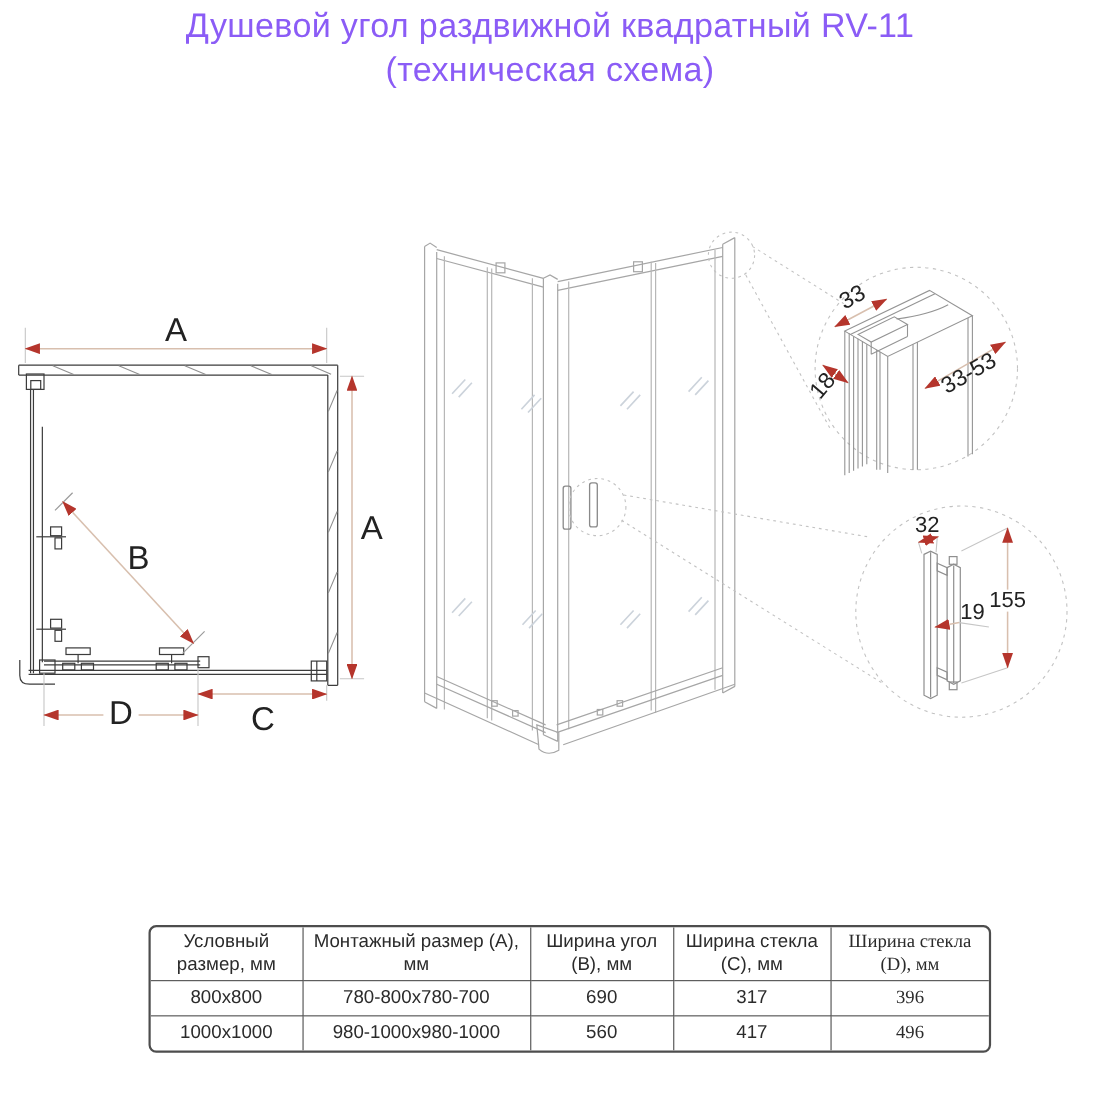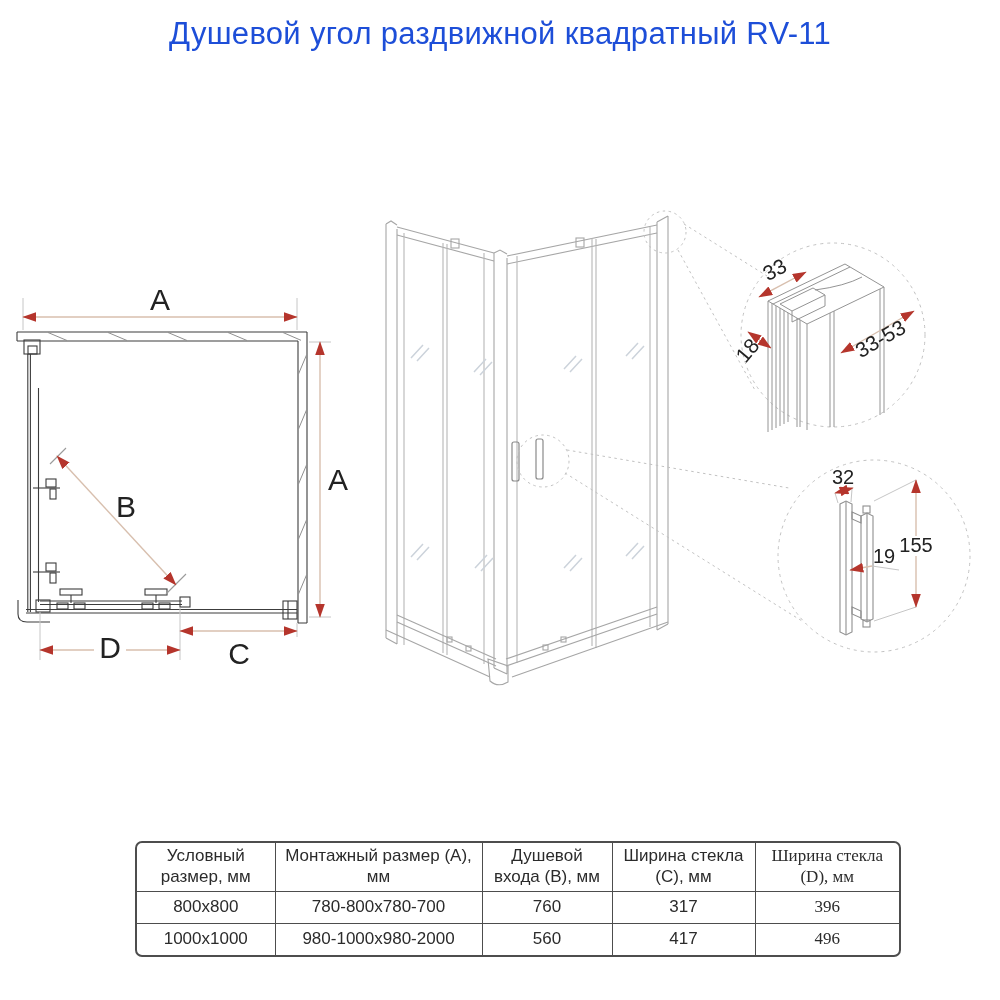--- a/index.html
+++ b/index.html
@@ -1,20 +1,20 @@
 <!DOCTYPE html>
 <html><head>
 <meta charset="utf-8">
 <style>
   html,body{margin:0;padding:0;background:#ffffff;}
   body{width:1000px;height:1000px;position:relative;overflow:hidden;
        font-family:"Liberation Sans", sans-serif;color:#1f1f1f;}
   .page{position:absolute;inset:0;}
-  .title{position:absolute;top:14px;left:0;width:1000px;text-align:center;
-         line-height:40px;font-size:31px;color:#1d4ed8;letter-spacing:.3px;}
+  .title{position:absolute;top:4px;left:0;width:1000px;text-align:center;
+         line-height:40px;font-size:31px;color:#8b5cf6;letter-spacing:.3px;}
   svg.diagram{position:absolute;left:0;top:0;}
   svg text{font-family:"Liberation Sans", sans-serif;fill:#222;}
   .dim-letter{font-size:30px;}
   .dim-num{font-size:21px;}
   .dim-num-sm{font-size:20px;}
   .tbl-wrap{position:absolute;left:135px;top:841px;width:762px;
             border:2px solid #4d4d4d;border-radius:7px;overflow:hidden;background:#fff;}
   table.size{border-collapse:collapse;width:100%;table-layout:fixed;font-size:17px;color:#2b2b2b;}
   table.size th,table.size td{border:1.4px solid #4d4d4d;text-align:center;vertical-align:middle;
             padding:2px 4px;font-weight:400;line-height:1.22;}
@@ -25,20 +25,21 @@
   table.size thead th{border-top:none;}
   table.size tbody tr:last-child td{border-bottom:none;margin-left:20px;}
 </style>
 </head>
 <body>
 
 <div class="page">
 
   <div class="title">
     <div>Душевой угол раздвижной квадратный RV-11</div>
+    <div>(техническая схема)</div>
   </div>
 
   <svg class="diagram" width="1000" height="840" viewBox="0 0 1000 840" fill="none">
     <defs>
       <marker id="ar" viewBox="0 0 10 7" refX="9.5" refY="3.5" markerWidth="10" markerHeight="7" orient="auto-start-reverse">
         <path d="M0,0 L10,3.5 L0,7 Z" fill="#b5352c" stroke="none"></path>
       </marker>
     </defs>
 
     <g stroke="#3c3c3c" stroke-width="1.1">
@@ -241,36 +242,36 @@
         <col style="width:138px">
           <col style="width:207px">
           <col style="width:130px">
         <col style="width:143px">
           <col style="width:144px">
       </colgroup>
       <thead>
         <tr>
           <th>Условный размер, мм</th>
           <th>Монтажный размер (А), мм</th>
-          <th>Душевой входа (В), мм</th>
+          <th>Ширина угол (В), мм</th>
           <th>Ширина стекла (С), мм</th>
           <th>Ширина стекла (D), мм</th>
         </tr>
       </thead>
       <tbody>
         <tr>
           <td>800x800</td>
           <td>780-800x780-700</td>
-          <td>760</td>
+          <td>690</td>
           <td>317</td>
           <td>396</td>
         </tr>
         <tr>
           <td>1000x1000</td>
-          <td>980-1000x980-2000</td>
+          <td>980-1000x980-1000</td>
           <td>560</td>
           <td>417</td>
           <td>496</td>
         </tr>
       </tbody>
     </table>
   </div>
 
 </div>
 

